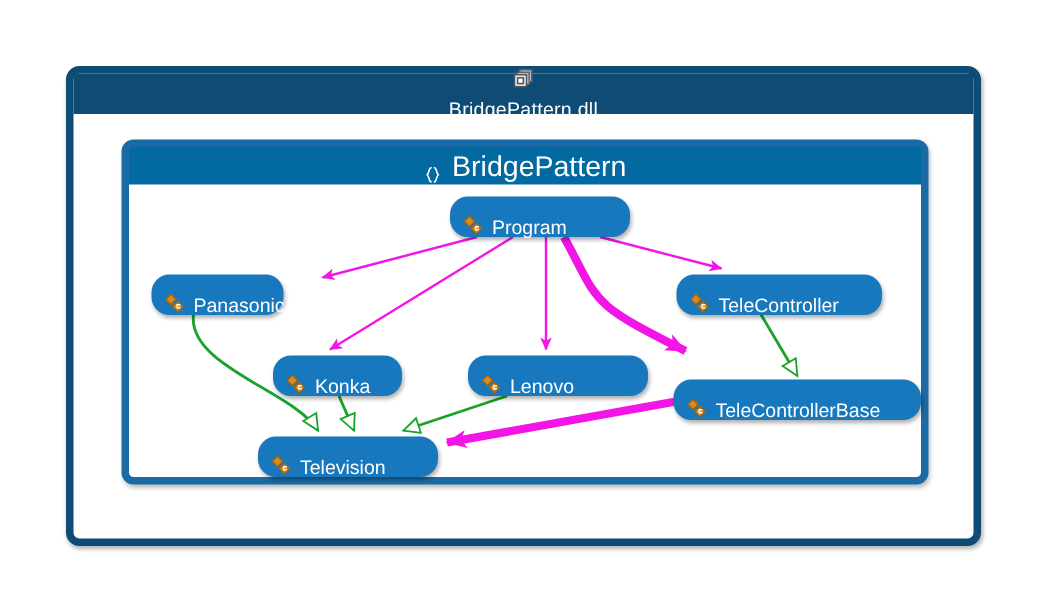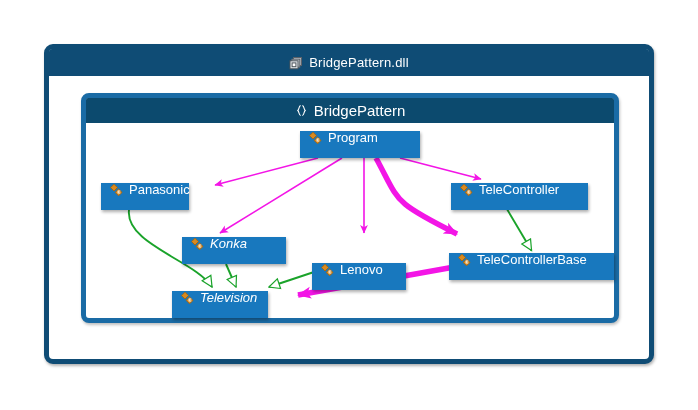--- a/index.html
+++ b/index.html
@@ -13,47 +13,48 @@
     border:5px solid #0f4c75;border-radius:9px;background:#ffffff;
     box-sizing:border-box;
     box-shadow:1px 2px 3px rgba(0,0,0,.30);
   }
   .assembly-title{
     position:absolute;left:0;top:0;right:0;height:27px;
     background:#0f4c75;color:#ffffff;
     display:flex;align-items:center;justify-content:center;gap:6px;
     font-size:13px;letter-spacing:.2px;
     border-radius:3px 3px 0 0;
+    flex-direction:column;
   }
 
   
   .namespace{
     position:absolute;left:32px;top:44px;width:538px;height:230px;
     border:5px solid #1a6ba5;border-radius:8px;background:#ffffff;
     box-sizing:border-box;
     box-shadow:1px 2px 3px rgba(0,0,0,.25);
   }
   .namespace-title{
     position:absolute;left:0;top:0;right:0;height:25px;
-    background:#0c4a6e;color:#ffffff;
-    display:flex;align-items:center;justify-content:center;gap:6px;
-    font-size:15px;
+    background:#0369a1;color:#ffffff;
+    display:flex;align-items:flex-end;justify-content:center;gap:6px;
+    font-size:19px;
     border-radius:2px 2px 0 0;
   }
   .canvas{position:absolute;left:0;top:25px;right:0;bottom:0;overflow:visible;}
 
   
   #edges{position:absolute;left:0;top:0;width:698px;height:410px;
          pointer-events:none;}
 
   
   .node{
     position:absolute;height:27px;
-    background:#1878be;border-radius:0;
-    display:flex;align-items:flex-start;gap:5px;
+    background:#1878be;border-radius:12px;
+    display:flex;align-items:flex-end;gap:5px;
     padding:0 11px 0 8px;
     color:#ffffff;font-size:13px;white-space:nowrap;
     box-shadow:1px 2px 3px rgba(0,0,0,.32);
     box-sizing:border-box;
   }
   .node .label{line-height:1;}
 
   
   .ico{display:inline-block;flex:0 0 auto;line-height:0;}
   .ns-ico{font-size:14px;font-family:"Liberation Sans",sans-serif;}
@@ -134,45 +135,45 @@
         <span class="label">Panasonic</span>
       </div>
       <div class="node" style="left: 451px; top: 183px; width: 137px;">
         <span class="ico"><svg width="15" height="15" viewBox="0 0 15 15">
             <path d="M5.0 1.2 L8.4 4.6 L5.0 8.0 L1.6 4.6 Z" fill="#d98a20" stroke="#a5650f" stroke-width=".9"></path>
             <path d="M9.6 6.0 L13.0 9.4 L9.6 12.8 L6.2 9.4 Z" fill="#d98a20" stroke="#a5650f" stroke-width=".9"></path>
             <path d="M8.6 7.6 h2.7 v1.0 h-1.7 v1.0 h1.7 v1.0 h-2.7 z" fill="#f3f3f3"></path>
           </svg></span>
         <span class="label">TeleController</span>
       </div>
-      <div class="node" style="left: 182px; top: 237px; width: 104px; font-style: italic;">
+      <div class="node" style="left: 182px; top: 237px; width: 86px;">
         <span class="ico"><svg width="15" height="15" viewBox="0 0 15 15">
             <path d="M5.0 1.2 L8.4 4.6 L5.0 8.0 L1.6 4.6 Z" fill="#d98a20" stroke="#a5650f" stroke-width=".9"></path>
             <path d="M9.6 6.0 L13.0 9.4 L9.6 12.8 L6.2 9.4 Z" fill="#d98a20" stroke="#a5650f" stroke-width=".9"></path>
             <path d="M8.6 7.6 h2.7 v1.0 h-1.7 v1.0 h1.7 v1.0 h-2.7 z" fill="#f3f3f3"></path>
           </svg></span>
         <span class="label">Konka</span>
       </div>
-      <div class="node" style="left: 312px; top: 237px; width: 94px; margin-top: 26px;">
+      <div class="node" style="left: 312px; top: 237px; width: 120px;">
         <span class="ico"><svg width="15" height="15" viewBox="0 0 15 15">
             <path d="M5.0 1.2 L8.4 4.6 L5.0 8.0 L1.6 4.6 Z" fill="#d98a20" stroke="#a5650f" stroke-width=".9"></path>
             <path d="M9.6 6.0 L13.0 9.4 L9.6 12.8 L6.2 9.4 Z" fill="#d98a20" stroke="#a5650f" stroke-width=".9"></path>
             <path d="M8.6 7.6 h2.7 v1.0 h-1.7 v1.0 h1.7 v1.0 h-2.7 z" fill="#f3f3f3"></path>
           </svg></span>
         <span class="label">Lenovo</span>
       </div>
       <div class="node" style="left: 449px; top: 253px; width: 165px;">
         <span class="ico"><svg width="15" height="15" viewBox="0 0 15 15">
             <path d="M5.0 1.2 L8.4 4.6 L5.0 8.0 L1.6 4.6 Z" fill="#d98a20" stroke="#a5650f" stroke-width=".9"></path>
             <path d="M9.6 6.0 L13.0 9.4 L9.6 12.8 L6.2 9.4 Z" fill="#d98a20" stroke="#a5650f" stroke-width=".9"></path>
             <path d="M8.6 7.6 h2.7 v1.0 h-1.7 v1.0 h1.7 v1.0 h-2.7 z" fill="#f3f3f3"></path>
           </svg></span>
         <span class="label">TeleControllerBase</span>
       </div>
-      <div class="node" style="left: 172px; top: 291px; width: 96px; font-style: italic;">
+      <div class="node" style="left: 172px; top: 291px; width: 120px;">
         <span class="ico"><svg width="15" height="15" viewBox="0 0 15 15">
             <path d="M5.0 1.2 L8.4 4.6 L5.0 8.0 L1.6 4.6 Z" fill="#d98a20" stroke="#a5650f" stroke-width=".9"></path>
             <path d="M9.6 6.0 L13.0 9.4 L9.6 12.8 L6.2 9.4 Z" fill="#d98a20" stroke="#a5650f" stroke-width=".9"></path>
             <path d="M8.6 7.6 h2.7 v1.0 h-1.7 v1.0 h1.7 v1.0 h-2.7 z" fill="#f3f3f3"></path>
           </svg></span>
         <span class="label">Television</span>
       </div>
     </div>
 
 </div>

